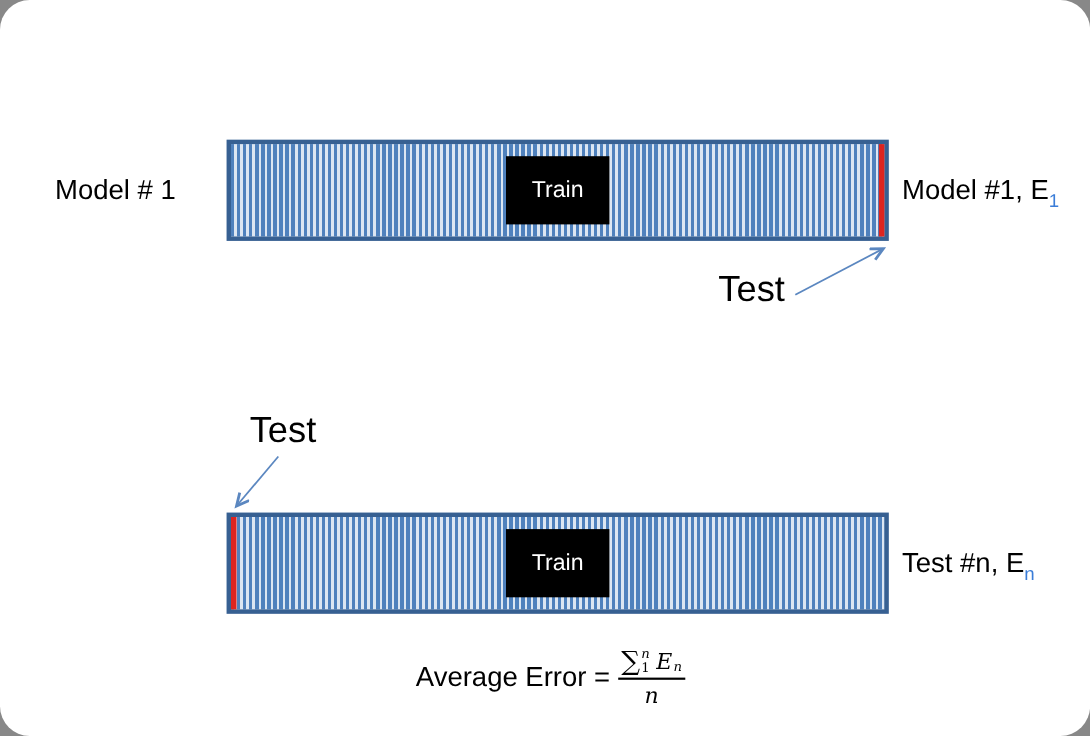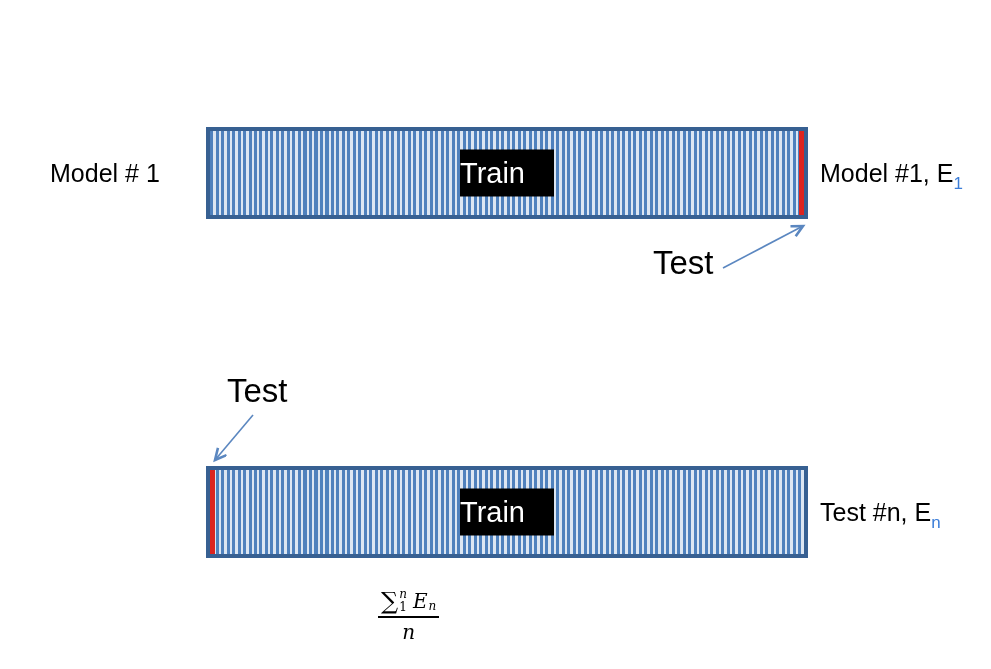--- a/index.html
+++ b/index.html
@@ -18,20 +18,21 @@
   html, body { background: #888; }
   .canvas {
     position: relative;
     width: 991px;
     height: 669px;
     background: var(--background);
     margin: 0 auto;
     overflow: hidden;
     font-family: "Liberation Sans", sans-serif;
     color: var(--text);
+    border-radius: 27px;
   }
 
   
   .bar {
     position: absolute;
     width: 602px;
     height: 92px;
     border: 4px solid var(--bar-border);
     background-color: var(--stripe-light);
     background-image: repeating-linear-gradient(
@@ -54,27 +55,27 @@
   }
   .test-stripe.right { right: 0; }
   .test-stripe.left  { left: 0; }
 
   .train-box {
     position: absolute;
     left: 50%;
     top: 50%;
     transform: translate(-50%, -50%);
     width: 94px;
-    height: 47px;
+    height: 62px;
     background: var(--train-box-bg);
     color: var(--train-text);
-    font-size: 29px;
+    font-size: 21px;
     display: flex;
     align-items: center;
-    justify-content: flex-start;
+    justify-content: center;
   }
 
   
   .side-label {
     position: absolute;
     height: 92px;
     line-height: 92px;
     font-size: 25px;
     white-space: nowrap;
   }
@@ -187,20 +188,21 @@
     <div class="train-box">
       <span>Train</span>
     </div>
   </div>
 
   <div class="side-label error-label-2">
     <span>Test #n, E</span><span class="err-sub">n</span>
   </div>
 
   <div class="formula">
+    <span>Average Error =</span>
     <span class="fraction">
       <span class="numerator">
         <span class="sigma">∑</span>
         <span class="supsub">
           <span class="ss-sup">n</span>
           <span class="ss-sub">1</span>
         </span>
         <span class="mvar">E</span>
         <span class="msub">n</span>
       </span>

